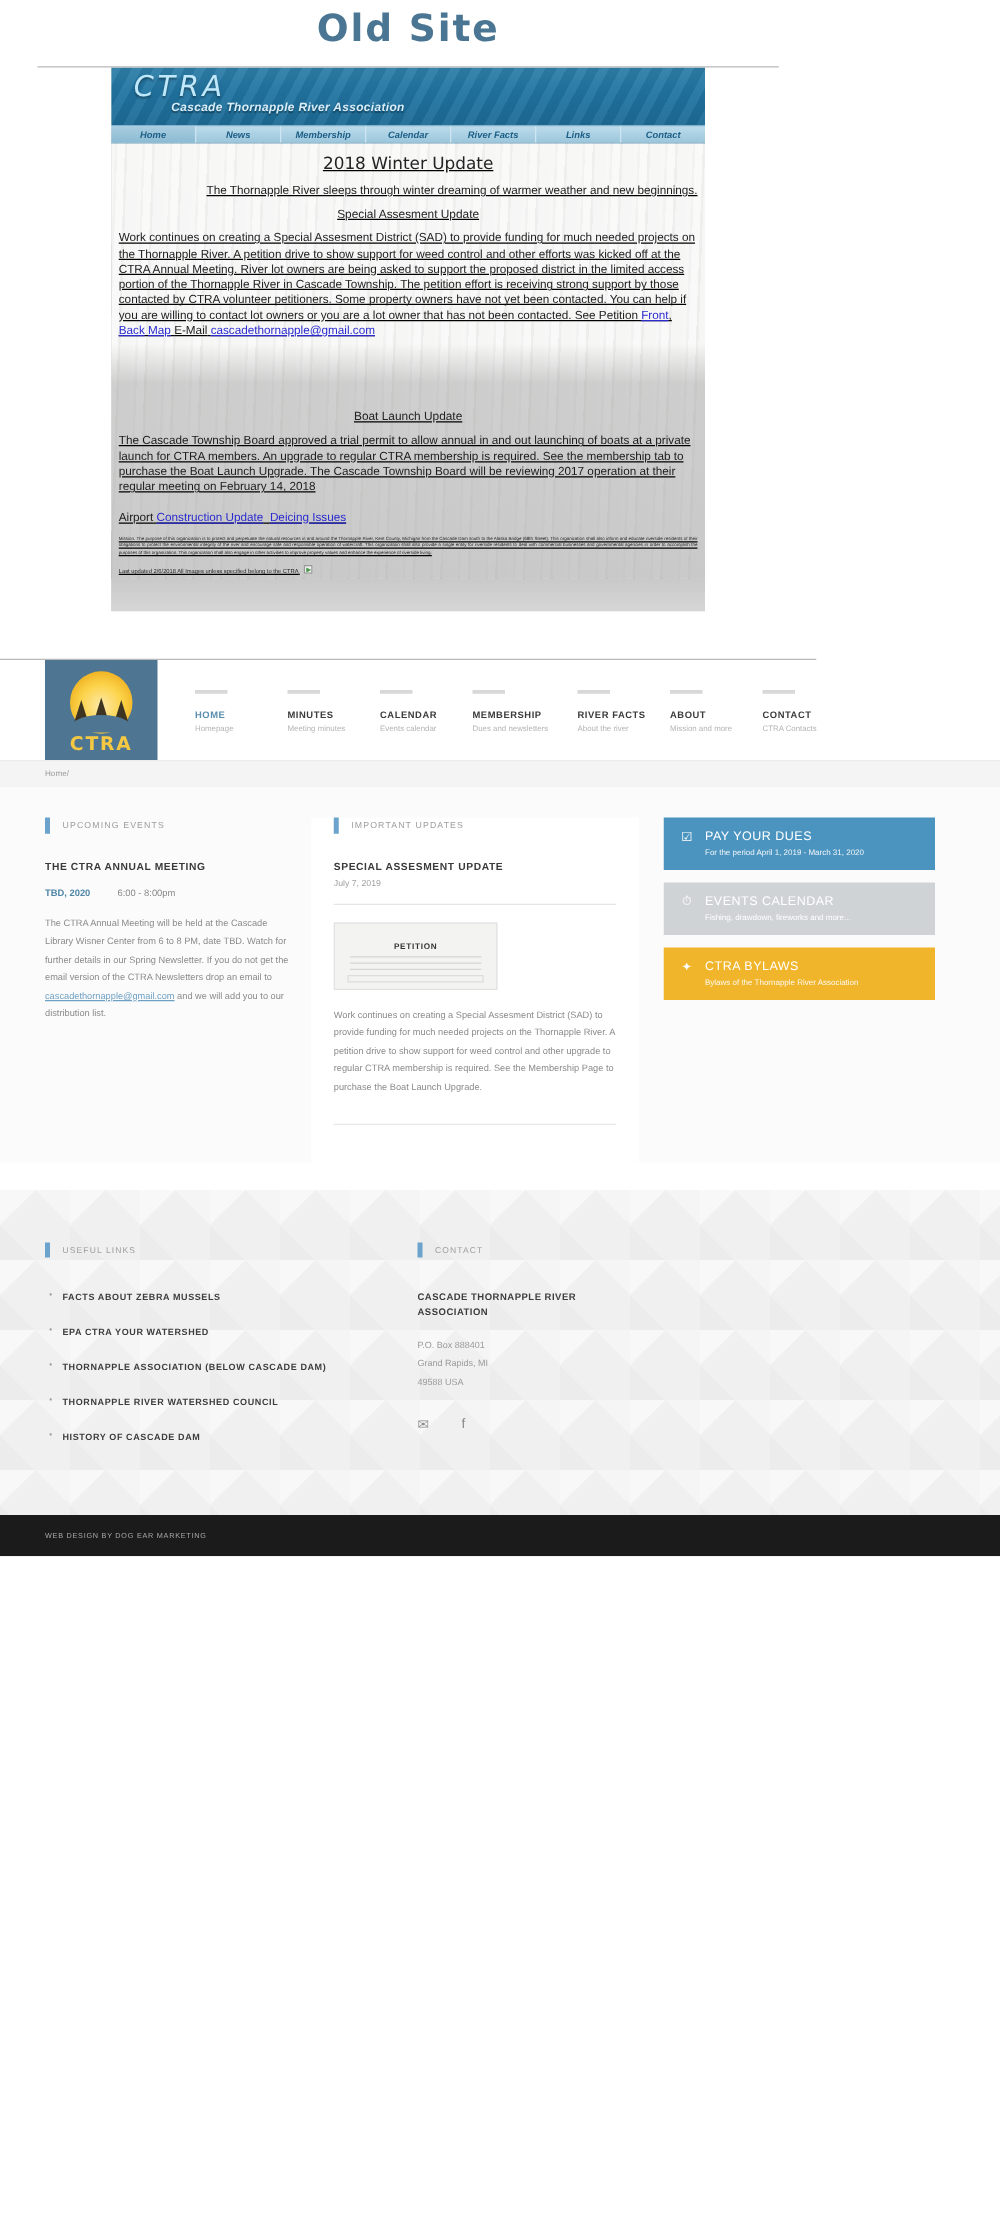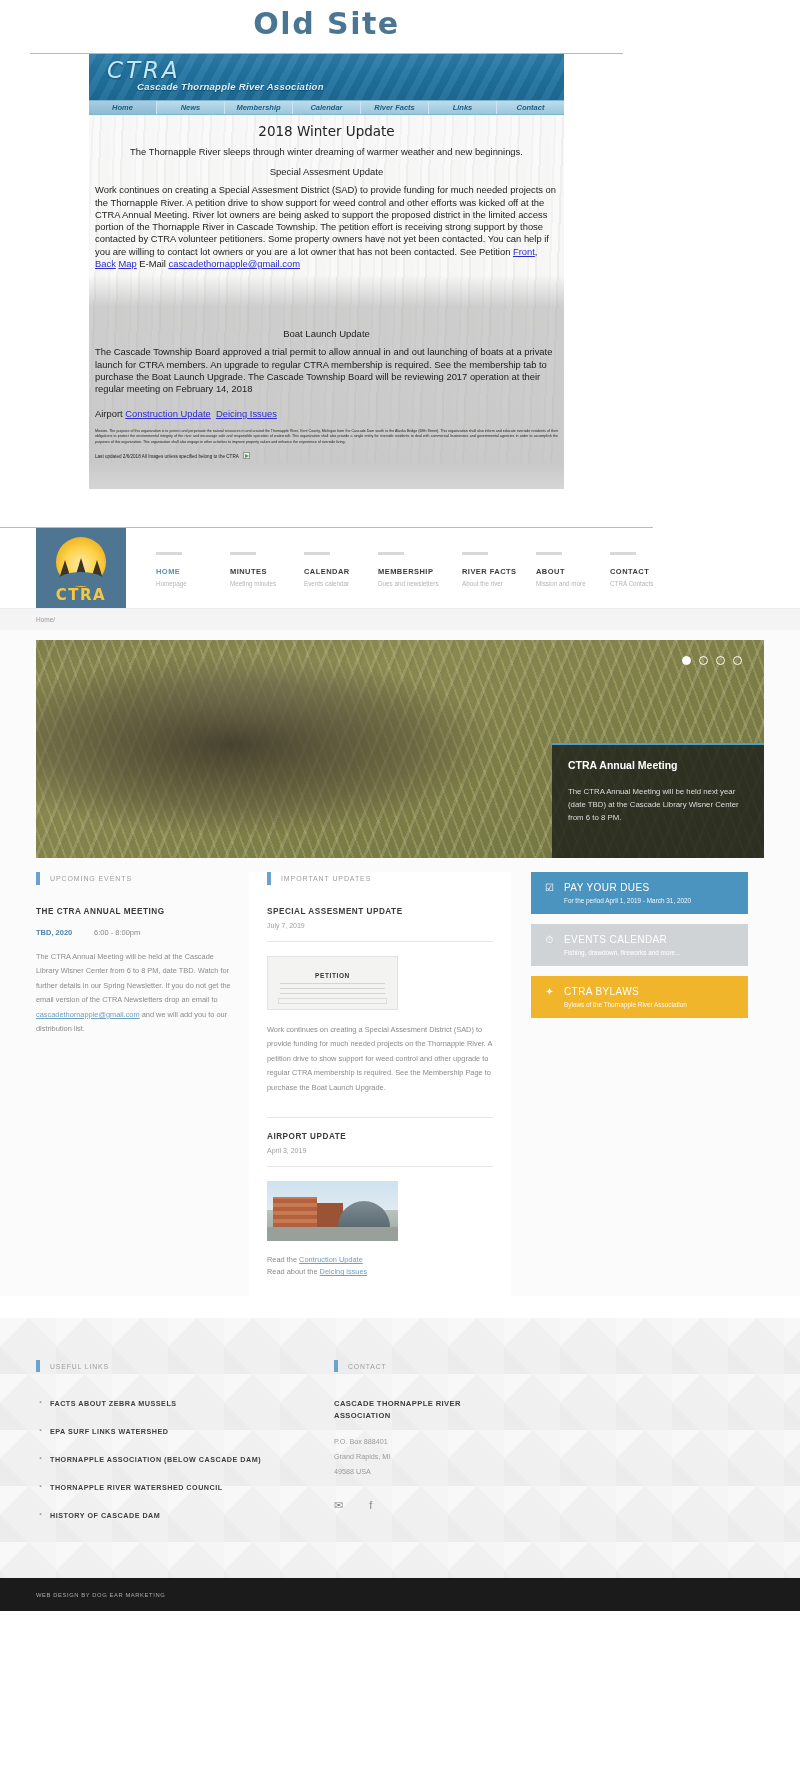--- a/index.html
+++ b/index.html
@@ -70,20 +70,21 @@
   }
   .old-nav div:last-child { border-right: none; }
   .old-nav div.active { background: linear-gradient(180deg,#a8cde1,#8cbbd3); }
 
   .old-body {
     position: relative;
     padding: 6px 6px 4px 6px;
     background:
       linear-gradient(180deg, rgba(255,255,255,.82) 0%, rgba(255,255,255,.80) 46%, rgba(205,205,205,.88) 55%, rgba(200,200,200,.92) 100%),
       repeating-linear-gradient(92deg, #d8d8d6 0 3px, #bdbcb9 3px 5px, #e3e2e0 5px 11px, #a8a7a3 11px 13px, #d2d1ce 13px 22px);
+    text-decoration: underline;
   }
   .old-h {
     text-align: center;
     font-size: 13.5px;
     color: #232323;
     margin: 2px 0 7px 0;
     font-family: "DejaVu Sans", sans-serif;
   }
   .old-sub {
     text-align: center;
@@ -305,21 +306,21 @@
         <div>News</div>
         <div>Membership</div>
         <div>Calendar</div>
         <div>River Facts</div>
         <div>Links</div>
         <div>Contact</div>
       </div>
 
       <div class="old-body">
         <div class="old-h">2018 Winter Update</div>
-        <div class="old-p" style="text-align:center">The Thornapple River sleeps through winter dreaming of warmer weather and new beginnings.</div>
+        <div class="old-p" style="text-align:right">The Thornapple River sleeps through winter dreaming of warmer weather and new beginnings.</div>
         <div class="old-sub">Special Assesment Update</div>
         <div class="old-p"><span>Work continues on creating a Special Assesment District (SAD) to provide funding for much needed projects on the Thornapple River. A petition drive to show support for weed control and other efforts was kicked off at the CTRA Annual Meeting. River lot owners are being asked to support the proposed district in the limited access portion of the Thornapple River in Cascade Township. The petition effort is receiving strong support by those contacted by CTRA volunteer petitioners. Some property owners have not yet been contacted. You can help if you are willing to contact lot owners or you are a lot owner that has not been contacted. See Petition</span>
           <a href="#">Front</a>,
           <a href="#">Back</a>
           <a href="#">Map</a>
           <span>E-Mail</span>
           <a href="#">cascadethornapple@gmail.com</a>
         </div>
 
         <div class="old-gap"></div>
@@ -400,33 +401,20 @@
         </div>
       </div>
 
       <div class="crumb-bar">
         <span class="crumb">Home</span>
         <span class="crumb sep">/</span>
       </div>
 
       <div class="content-bg">
 
-        <div class="hero">
-          <div class="hero-img"></div>
-          <div class="hero-dots">
-            <div class="dot on"></div>
-            <div class="dot"></div>
-            <div class="dot"></div>
-            <div class="dot"></div>
-          </div>
-          <div class="hero-card">
-            <h3>CTRA Annual Meeting</h3>
-            <p>The CTRA Annual Meeting will be held next year (date TBD) at the Cascade Library Wisner Center from 6 to 8 PM.</p>
-          </div>
-        </div>
 
         <div class="cols">
 
           <div class="col-left">
             <div class="kicker">
               <div class="bar"></div>
               <div class="txt">UPCOMING EVENTS</div>
             </div>
             <div class="item-title">THE CTRA ANNUAL MEETING</div>
             <div class="meta-row">
@@ -453,35 +441,20 @@
                 <div class="ln a"></div>
                 <div class="ln b"></div>
                 <div class="ln c"></div>
                 <div class="box"></div>
               </div>
               <div class="body-txt">Work continues on creating a Special Assesment District (SAD) to provide funding for much needed projects on the Thornapple River. A petition drive to show support for weed control and other upgrade to regular CTRA membership is required. See the Membership Page to purchase the Boat Launch Upgrade.</div>
             </div>
 
             <div class="rule-light" style="margin-top:22px"></div>
 
-            <div>
-              <div class="item-title" style="margin-top:14px">AIRPORT UPDATE</div>
-              <div class="mid-date">April 3, 2019</div>
-              <div class="rule-light"></div>
-              <div class="thumb-airport">
-                <div class="bldg"></div>
-                <div class="bldg2"></div>
-                <div class="dome"></div>
-                <div class="ground"></div>
-              </div>
-              <div class="body-txt" style="line-height:12px">
-                <span>Read the </span><a href="#" class="link-blue">Contruction Update</a><br>
-                <span>Read about the </span><a href="#" class="link-blue">Deicing issues</a>
-              </div>
-            </div>
           </div>
 
           <div class="col-right">
             <div class="cta blue">
               <div class="row">
                 <div class="ico">☑</div>
                 <div class="t">PAY YOUR DUES</div>
               </div>
               <div class="s">For the period April 1, 2019 - March 31, 2020</div>
             </div>
@@ -506,21 +479,21 @@
         </div>
       </div>
 
       <div class="footer">
         <div class="f-col-links">
           <div class="f-kicker">
             <div class="bar"></div>
             <div class="txt">USEFUL LINKS</div>
           </div>
           <div class="f-link">FACTS ABOUT ZEBRA MUSSELS</div>
-          <div class="f-link">EPA SURF LINKS WATERSHED</div>
+          <div class="f-link">EPA CTRA YOUR WATERSHED</div>
           <div class="f-link">THORNAPPLE ASSOCIATION (BELOW CASCADE DAM)</div>
           <div class="f-link">THORNAPPLE RIVER WATERSHED COUNCIL</div>
           <div class="f-link">HISTORY OF CASCADE DAM</div>
         </div>
 
         <div class="f-col-contact">
           <div class="f-kicker">
             <div class="bar"></div>
             <div class="txt">CONTACT</div>
           </div>

